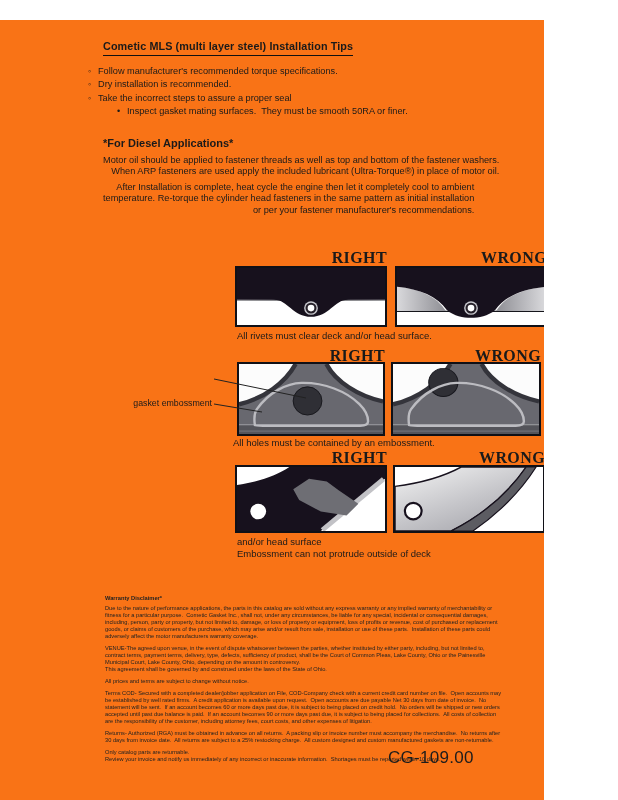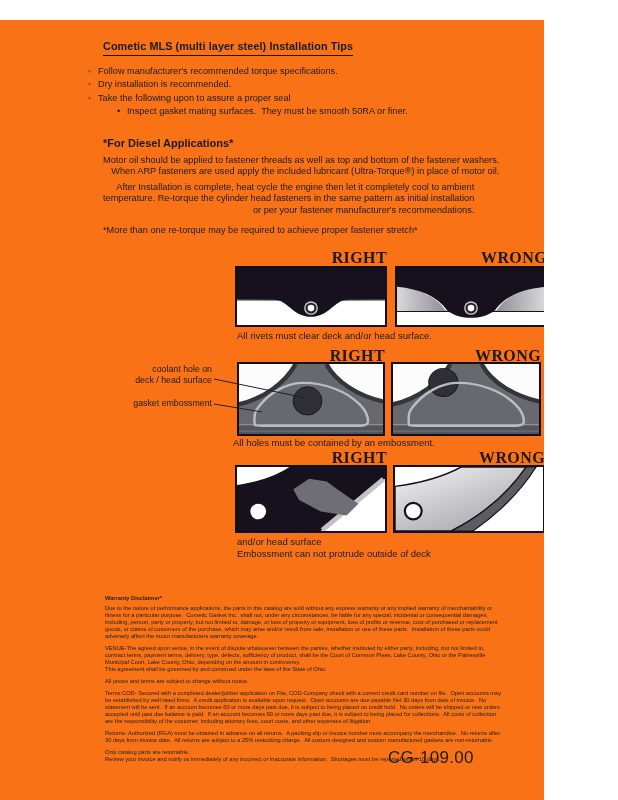--- a/index.html
+++ b/index.html
@@ -29,28 +29,27 @@
 </head>
 <body>
 
 <div class="page">
 
   <div class="title">Cometic MLS (multi layer steel) Installation Tips</div>
 
   <div class="tips">
     <div class="tip"><span class="m">◦</span><span>Follow manufacturer's recommended torque specifications.</span></div>
     <div class="tip"><span class="m">◦</span><span>Dry installation is recommended.</span></div>
-    <div class="tip"><span class="m">◦</span><span>Take the following upon to assure a proper seal</span></div>
+    <div class="tip"><span class="m">◦</span><span>Take the incorrect steps to assure a proper seal</span></div>
     <div class="tip sub"><span class="m">•</span><span>Inspect gasket mating surfaces.  They must be smooth 50RA or finer.</span></div>
   </div>
 
   <div class="h2">*For Diesel Applications*</div>
   <div class="para p1"><div>Motor oil should be applied to fastener threads as well as top and bottom of the fastener washers.</div><div>When ARP fasteners are used apply the included lubricant (Ultra-Torque®) in place of motor oil.</div></div>
   <div class="para p2"><div>After Installation is complete, heat cycle the engine then let it completely cool to ambient</div><div>temperature. Re-torque the cylinder head fasteners in the same pattern as initial installation</div><div>or per your fastener manufacturer's recommendations.</div></div>
-  <div class="para p3">*More than one re-torque may be required to achieve proper fastener stretch*</div>
 
   <div class="dhead" style="left:235px;top:229px;width:152px;">RIGHT</div>
   <div class="dhead" style="left:395px;top:229px;width:152px;">WRONG</div>
 
   <div class="dbox" style="left:235px;top:246px;width:152px;height:61px;">
     <svg viewBox="0 0 150 59" preserveAspectRatio="none">
       <defs>
         <linearGradient id="wgL1" x1="0" y1="0" x2="1" y2="0">
             <stop offset="0" stop-color="#d9d9dc"></stop>
             <stop offset="1" stop-color="#94949a"></stop>
@@ -96,24 +95,20 @@
         <circle cx="75" cy="41.5" r="3.4" fill="#ffffff"></circle>
       </g>
     </svg>
   </div>
 
   <div class="cap" style="left:237px;top:310px;">All rivets must clear deck and/or head surface.</div>
 
   <div class="dhead" style="left:237px;top:327px;width:148px;">RIGHT</div>
   <div class="dhead" style="left:391px;top:327px;width:150px;">WRONG</div>
 
-  <div class="lbl" style="top:344px;">
-    <div>coolant hole on</div>
-    <div>deck / head surface</div>
-  </div>
   <div class="lbl" style="top:378px;">gasket embossment</div>
 
   <div class="dbox" style="left:237px;top:342px;width:148px;height:74px;">
     <svg viewBox="0 0 145 72" preserveAspectRatio="none">
       <rect width="145" height="72" fill="#68686f"></rect>
       <rect x="0" y="62.5" width="145" height="9.5" fill="#54545a"></rect>
       <path d="M0,62.5 H145" stroke="#9fa0a5" stroke-width="1"></path>
       <path d="M0,69 H145" stroke="#808086" stroke-width="0.8"></path>
       <path d="M0,0 H57 C47,19 25,35.5 0,41.5 Z" fill="#fcfcfc"></path>
       <path d="M57,0 C47,19 25,35.5 0,41.5" stroke="#34343b" stroke-width="4.5" fill="none"></path>

